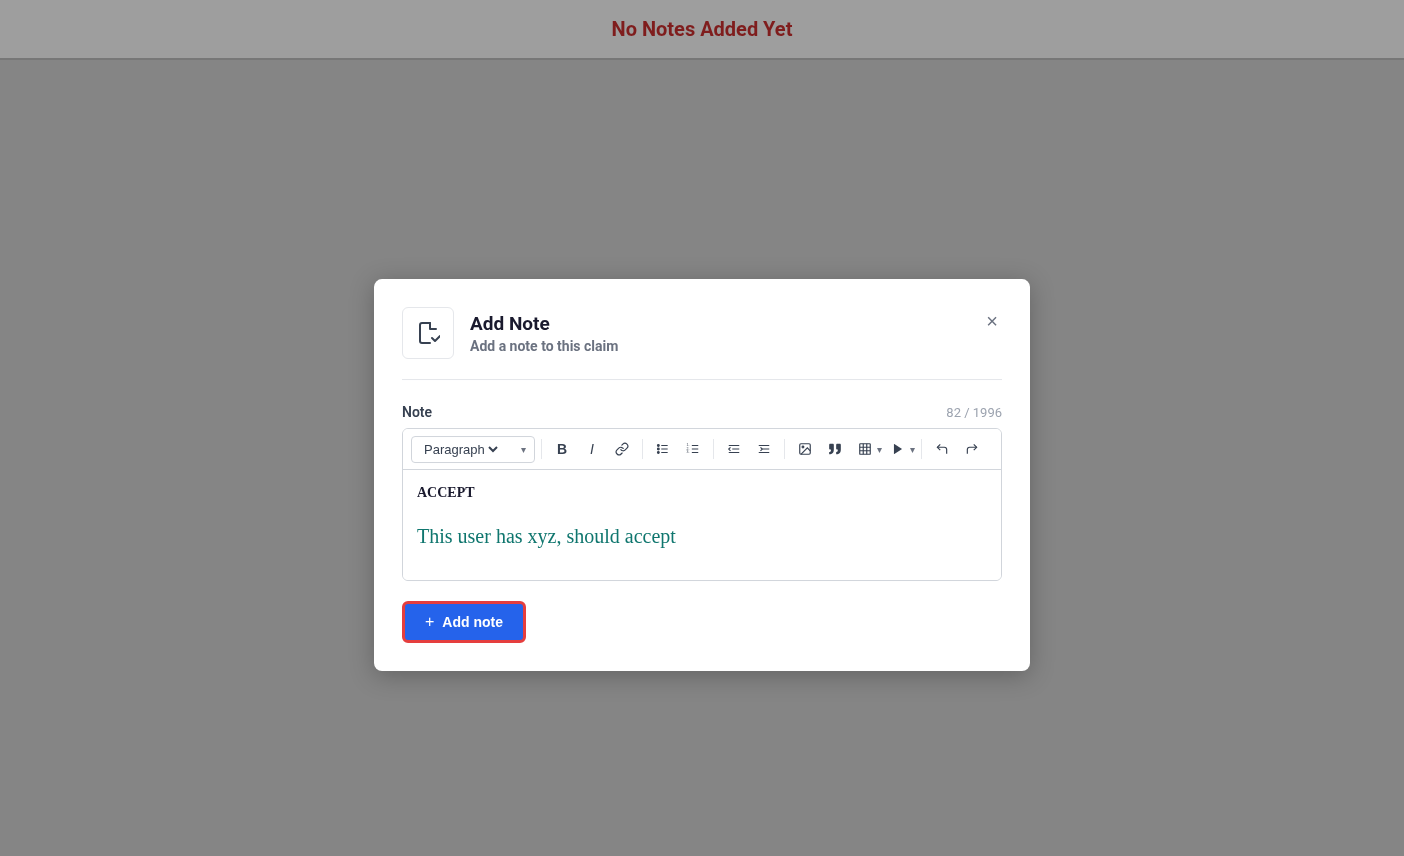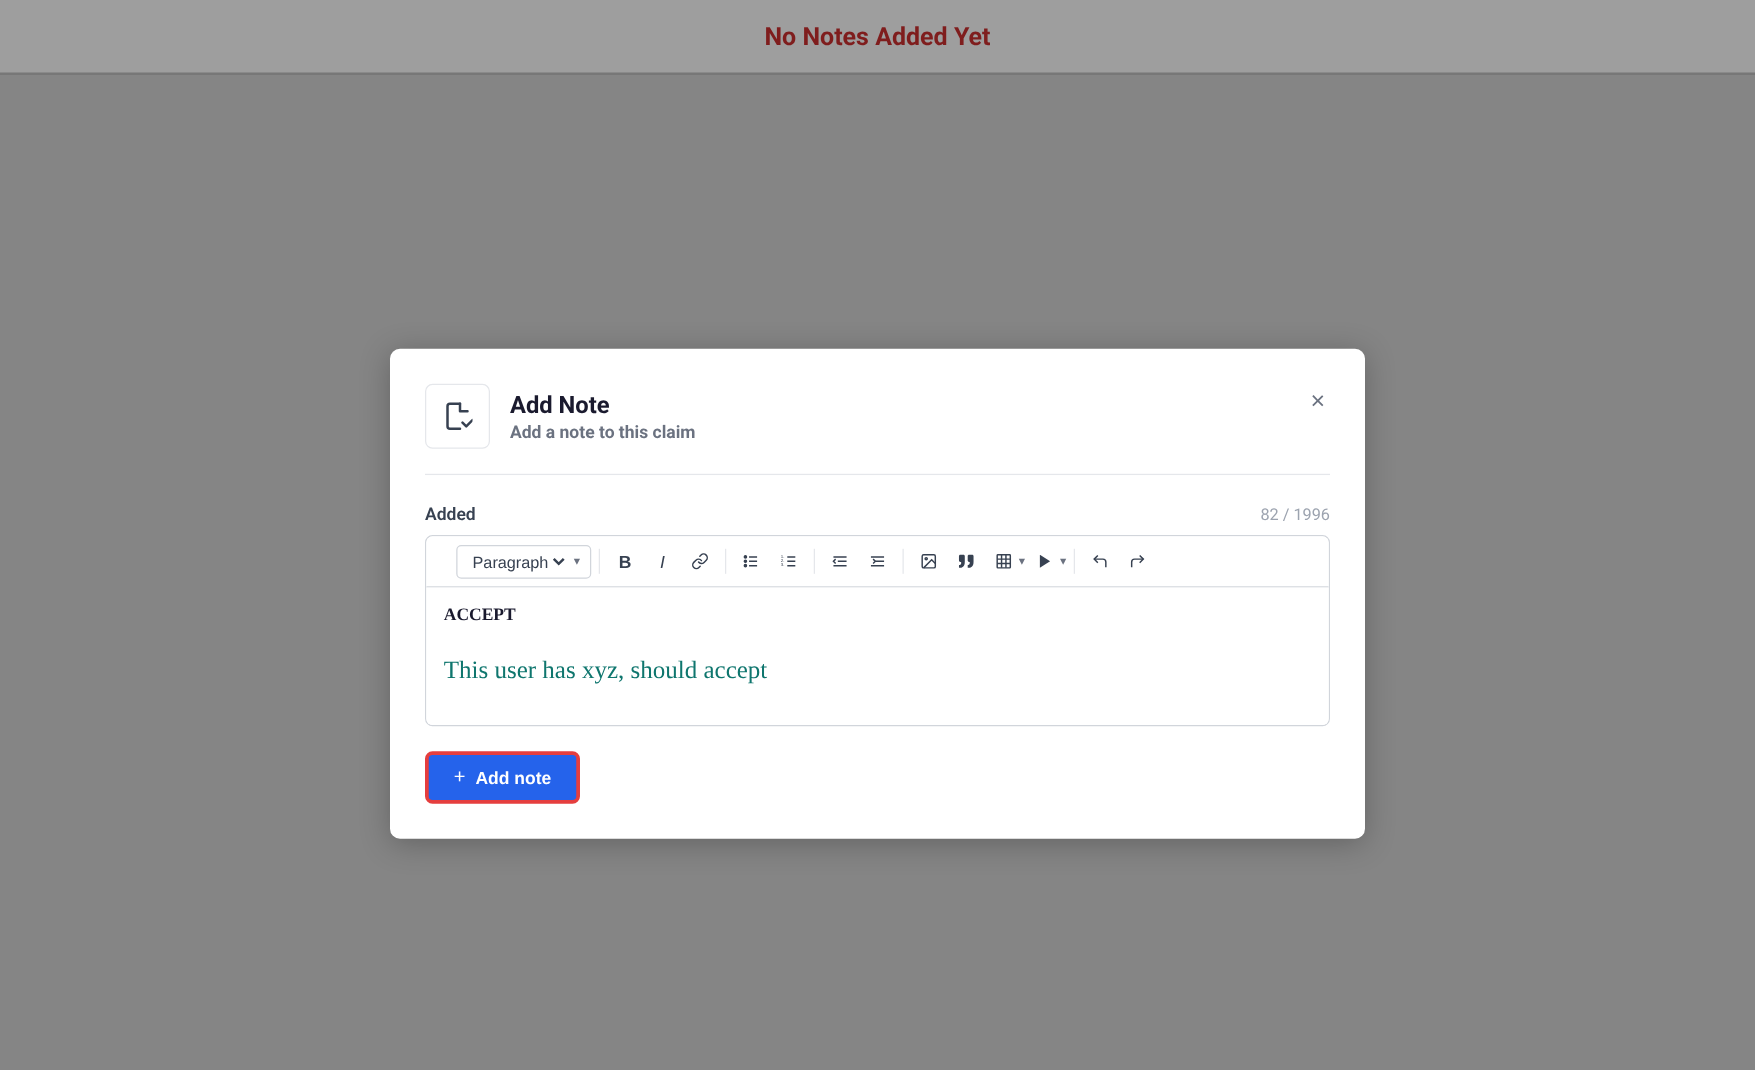--- a/index.html
+++ b/index.html
@@ -40,21 +40,21 @@
       height: calc(856px - 60px);
       background-color: #858585;
     }
 
     
     .modal {
       position: absolute;
       top: 50%;
       left: 50%;
       transform: translate(-50%, -38%);
-      width: 780px;
+      width: 656px;
       background: #ffffff;
       border-radius: 8px;
       padding: 28px 28px 28px 28px;
       box-shadow: 0 4px 24px rgba(0,0,0,0.25);
     }
 
     
     .modal-header {
       display: flex;
       align-items: flex-start;
@@ -151,23 +151,22 @@
     .toolbar-select {
       padding: 4px 8px;
       border: 1px solid #d1d5db;
       border-radius: 4px;
       font-size: 13px;
       color: #374151;
       background: #fff;
       cursor: pointer;
       display: flex;
       align-items: center;
-      gap: 4px;
+      gap: 20px;
       min-width: 100px;
-      margin-left: 16px;
     }
 
     .toolbar-select select {
       border: none;
       background: transparent;
       font-size: 13px;
       color: #374151;
       outline: none;
       cursor: pointer;
       width: 100%;
@@ -269,21 +268,21 @@
       </div>
       <div>
         <div class="modal-title">Add Note</div>
         <div class="modal-subtitle">Add a note to this claim</div>
       </div>
     </div>
     <button class="modal-close">×</button>
   </div>
 
   <div class="note-label-row">
-    <span class="note-label">Added</span>
+    <span class="note-label">Note</span>
     <span class="note-counter">82 / 1996</span>
   </div>
 
   <div class="editor-container">
 
     <div class="toolbar">
 
       <div class="toolbar-select">
         <select>
           <option>Paragraph</option>

